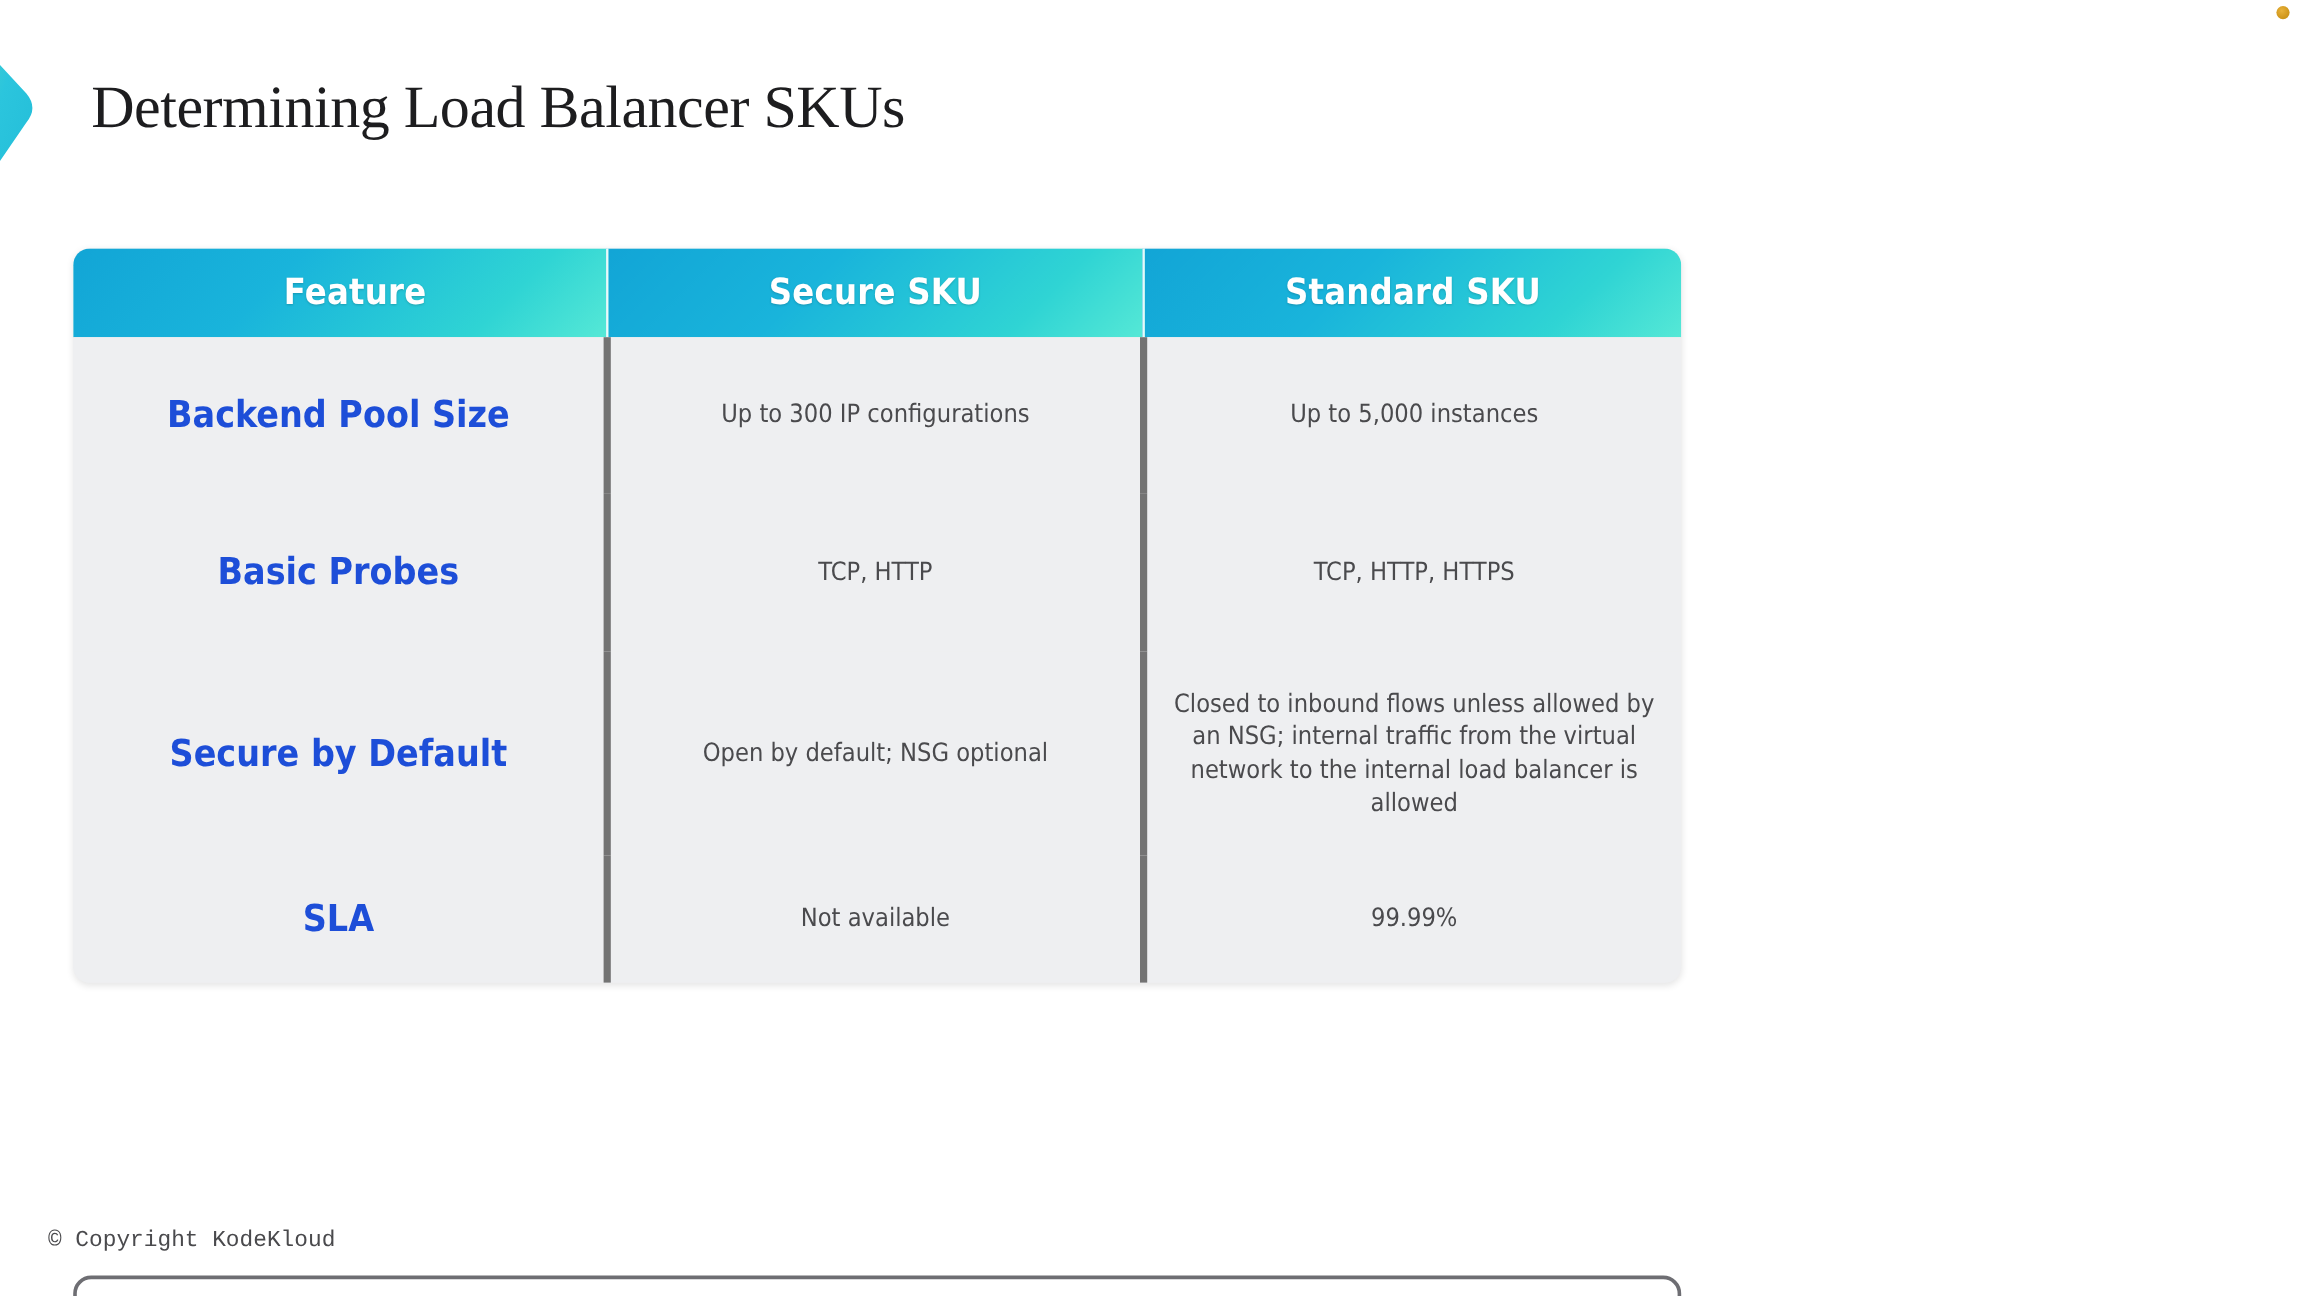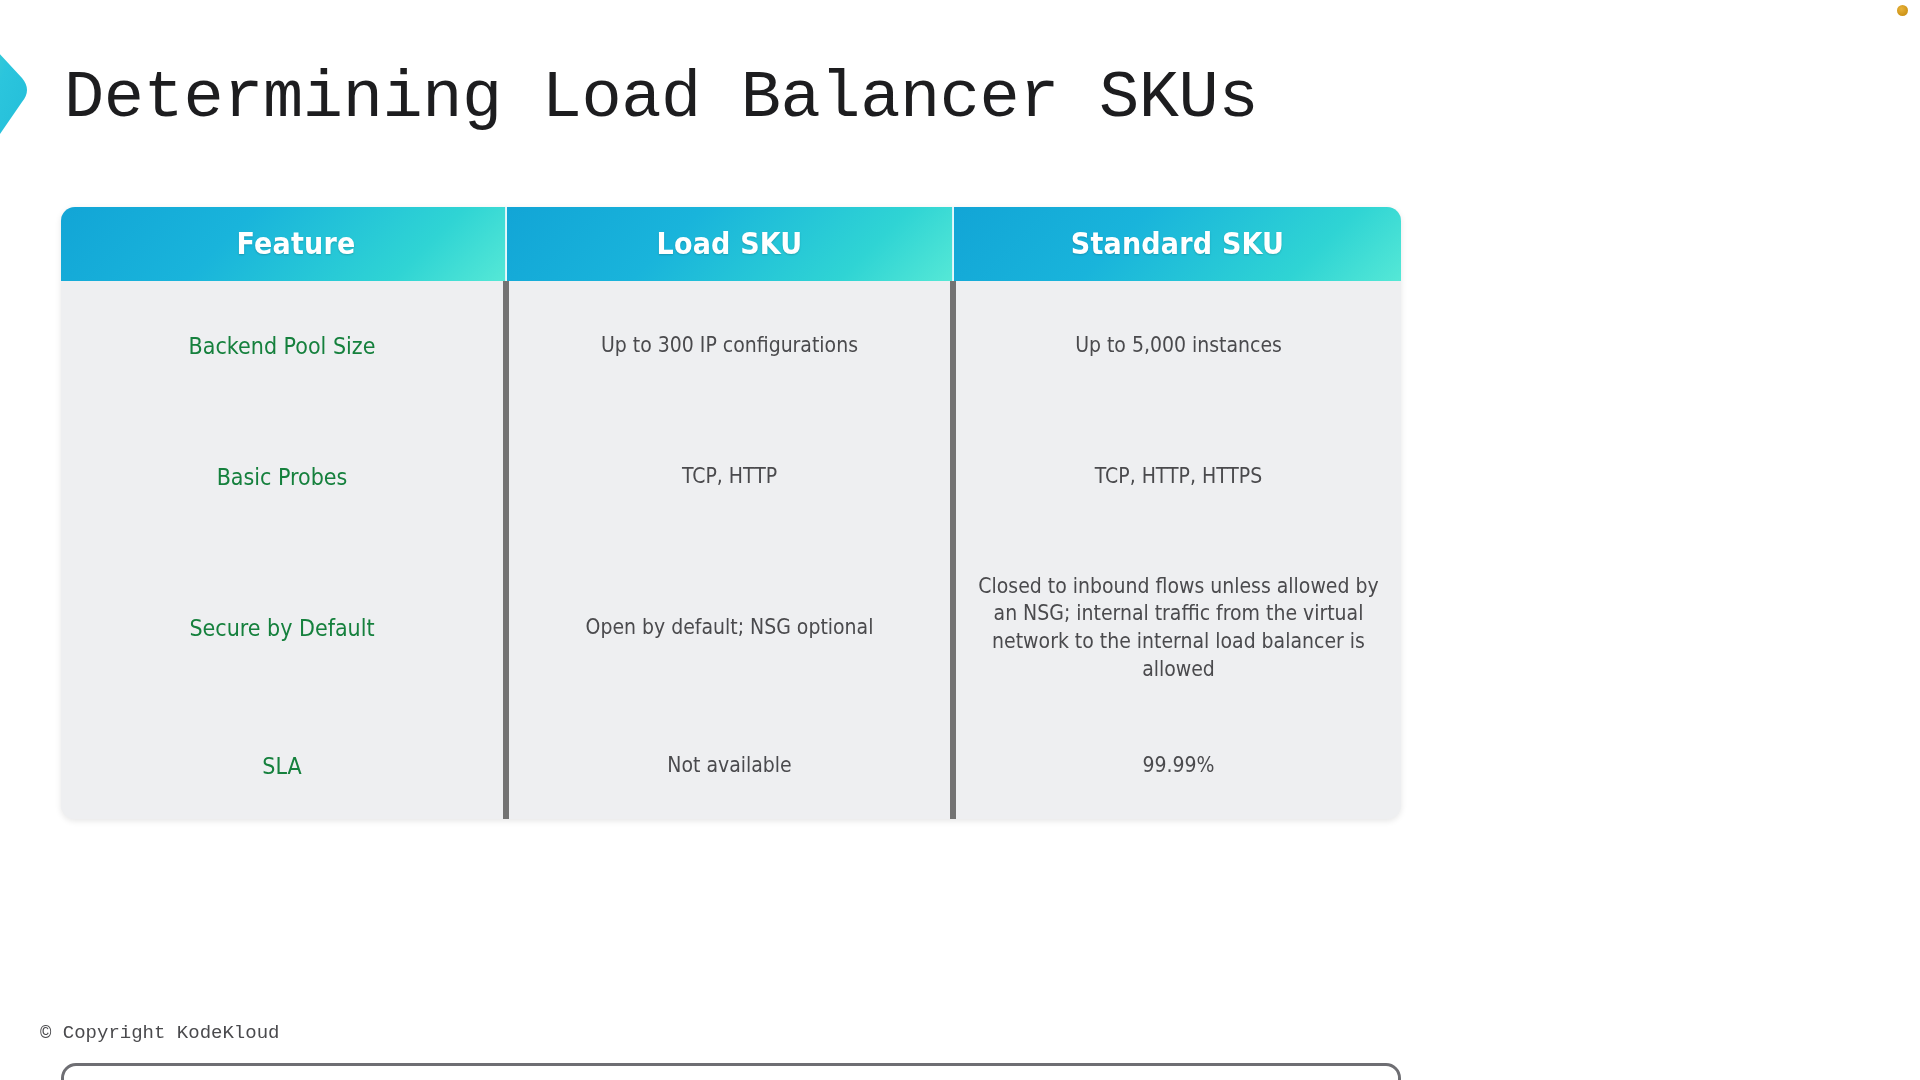--- a/index.html
+++ b/index.html
@@ -31,27 +31,27 @@
     top: 5px;
     width: 11px;
     height: 11px;
     border-radius: 50%;
     background: radial-gradient(circle at 40% 35%, #e8b23a 0%, #d39a1e 55%, #c08c14 100%);
   }
 
   
   .slide-title {
     position: absolute;
-    left: 64px;
+    left: 76px;
     top: 60px;
-    font-size: 67px;
+    font-size: 50px;
     font-weight: 400;
     letter-spacing: -0.4px;
     color: #1d1d1f;
-    font-family: Liberation Mono, monospace;
+    font-family: Liberation Serif, serif;
     white-space: nowrap;
   }
 
   
   .table-wrap {
     position: absolute;
     left: 61px;
     top: 207px;
     width: 1340px;
   }
@@ -92,23 +92,23 @@
     font-size: 21px;
     text-align: center;
     vertical-align: middle;
     padding: 10px 22px;
     line-height: 1.32;
     border-left: 6px solid #737373;
     font-family: "DejaVu Sans Condensed", "Liberation Sans Narrow", "Liberation Sans", sans-serif;
   }
   tbody td:first-child {
     border-left: none;
-    font-weight: 400;
-    font-size: 23px;
-    color: #15803d;
+    font-weight: 700;
+    font-size: 31px;
+    color: #1d4ed8;
   }
 
   tbody tr.r-backend td  { height: 110px; }
   tbody tr.r-probes td   { height: 112px; }
   tbody tr.r-zones td    { height: 112px; }
   tbody tr.r-frontends td{ height: 112px; }
   tbody tr.r-secure td   { height: 150px; }
   tbody tr.r-sla td      { height: 86px; }
 
   
@@ -157,21 +157,21 @@
 <div class="table-wrap">
   <table class="sku-table">
     <colgroup>
       <col class="c-feature">
       <col class="c-basic">
       <col class="c-standard">
     </colgroup>
     <thead>
       <tr>
         <th>Feature</th>
-        <th>Load SKU</th>
+        <th>Secure SKU</th>
         <th>Standard SKU</th>
       </tr>
     </thead>
     <tbody>
       <tr class="r-backend">
         <td>Backend Pool Size</td>
         <td>Up to 300 IP configurations</td>
         <td>Up to 5,000 instances</td>
       </tr>
       <tr class="r-probes">

